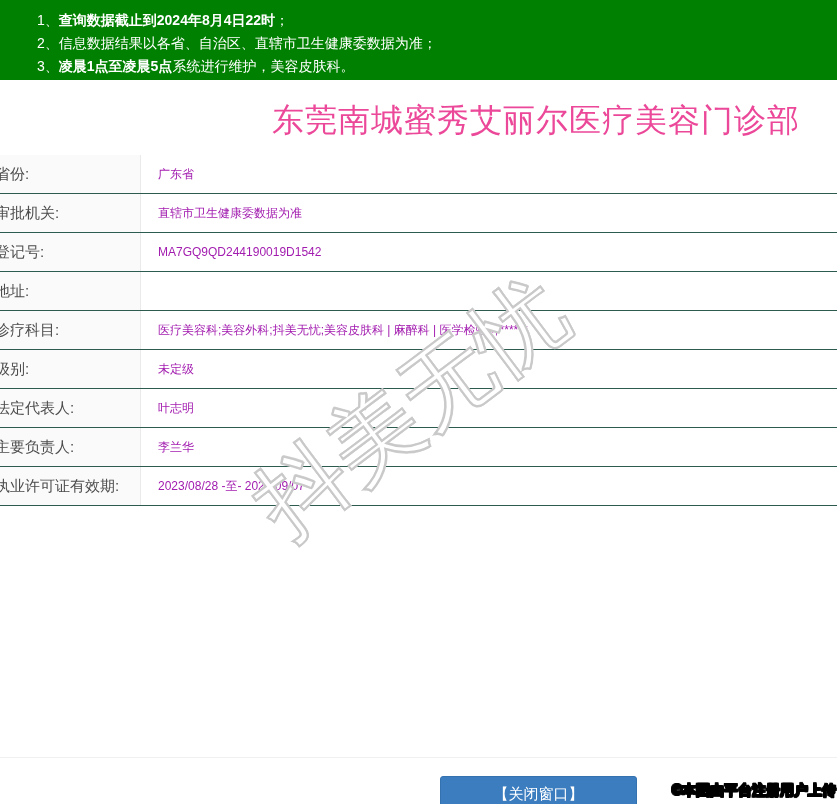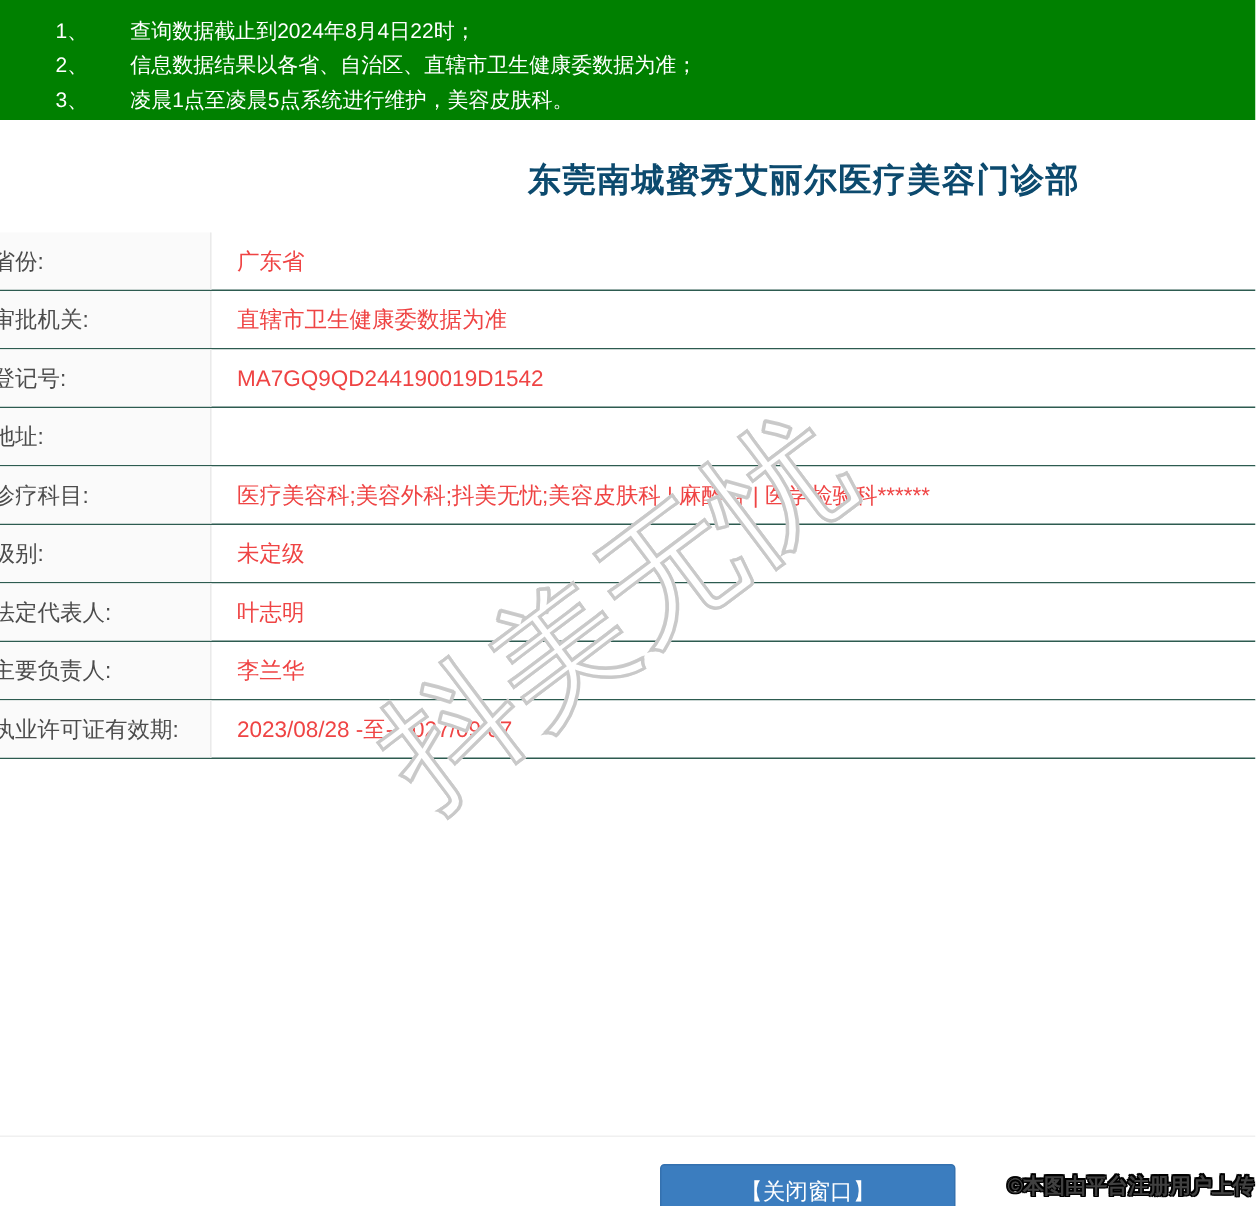--- a/index.html
+++ b/index.html
@@ -5,34 +5,34 @@
   * { margin:0; padding:0; box-sizing:border-box; }
   html,body { background:#fff; }
   body {
     width:837px; height:804px; overflow:hidden; position:relative;
     font-family:"Liberation Sans","DejaVu Sans",sans-serif;
   }
 
   
   .notice-bar { background:#008000; height:80px; padding:9px 10px 0 37px; }
   .notice-line { color:#ffffff; font-size:14px; line-height:23px; white-space:nowrap; }
-  .notice-line b { font-weight:normal;margin-left:28px; }
+  .notice-line b { font-weight:bold; }
 
   
   .title-row { margin-left:235px; width:602px; text-align:center; padding-top:22px; height:58px; }
-  .page-title { font-size:22px; font-weight:700; color:#0c4a6e; letter-spacing:1px; line-height:36px; }
+  .page-title { font-size:32px; font-weight:400; color:#ec4899; letter-spacing:1px; line-height:36px; }
 
   
   .info-table { position:relative; margin-left:-5px; width:842px; margin-top:17px; }
   .row { display:flex; align-items:stretch; height:39px; border-bottom:1px solid #2d5b50; background:#fff; }
   .cell-label {
     width:146px; flex-shrink:0; background:#fafafa; border-right:1px solid #eaeaea;
     display:flex; align-items:center; font-size:15px; color:#4c4c4c; white-space:nowrap; overflow:hidden;
   }
-  .cell-value { display:flex; align-items:center; padding-left:17px; font-size:15px; color:#ef4444; white-space:nowrap; }
+  .cell-value { display:flex; align-items:center; padding-left:17px; font-size:12px; color:#a21caf; white-space:nowrap; }
 
   
   .watermark {
     position:absolute; left:213px; top:352px; width:400px; height:118px;
     transform:rotate(-37deg); z-index:5; pointer-events:none;
     font-size:90px; line-height:110px; text-align:center; white-space:nowrap;
     color:#ffffff;
     -webkit-text-stroke:2px #c9c9c9;
     text-shadow:1px 1px 0 #cfcfcf,-1px -1px 0 #cfcfcf,1px -1px 0 #cfcfcf,-1px 1px 0 #cfcfcf;
   }
@@ -41,21 +41,21 @@
 
   
   .close-btn {
     position:absolute; left:440px; top:776px; width:197px; height:36px;
     background:#3b7dbf; border:1px solid #3471af; border-radius:3px;
     color:#ffffff; font-size:15px; font-family:inherit; cursor:pointer;
   }
 
   
   .upload-note {
-    position:absolute; right:1px; top:782px; font-size:14px; font-weight:bold; color:#404040;
+    position:absolute; right:1px; top:782px; font-size:14px; font-weight:bold; color:#000000;
     text-shadow:-1px -1px 0 #000,1px -1px 0 #000,-1px 1px 0 #000,1px 1px 0 #000,
                 1px 0 0 #000,-1px 0 0 #000,0 1px 0 #000,0 -1px 0 #000;
     white-space:nowrap;
   }
 </style>
 </head>
 <body>
 
 <div class="notice-bar">
   <div class="notice-line"><span>1、</span><b>查询数据截止到2024年8月4日22时</b><span>；</span></div>

